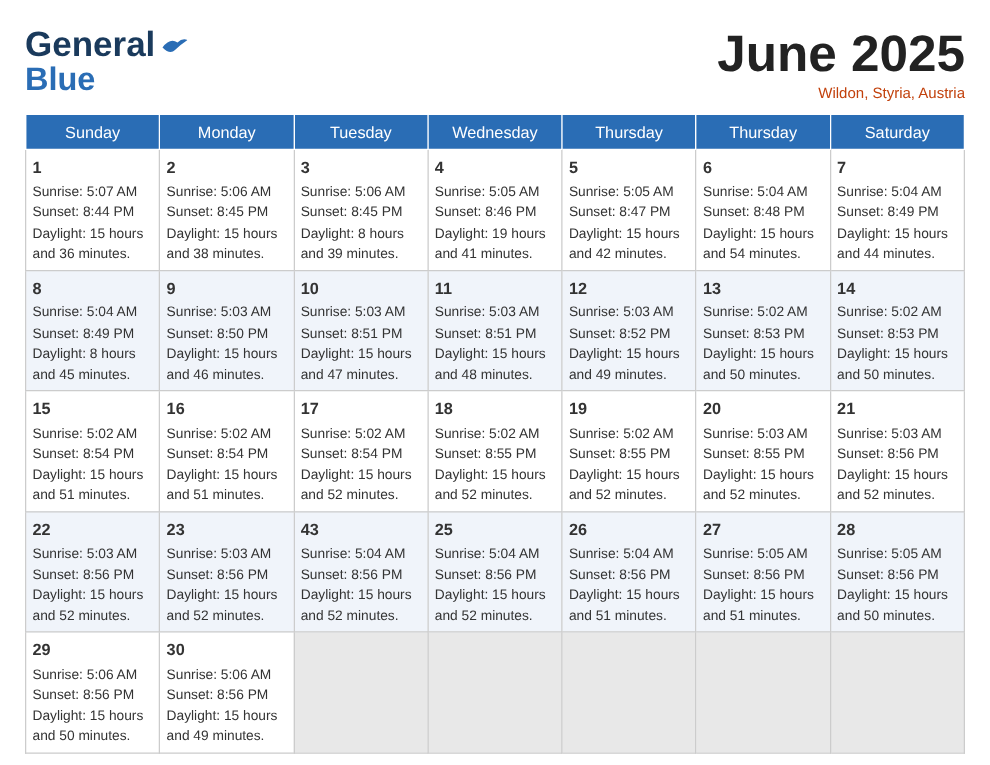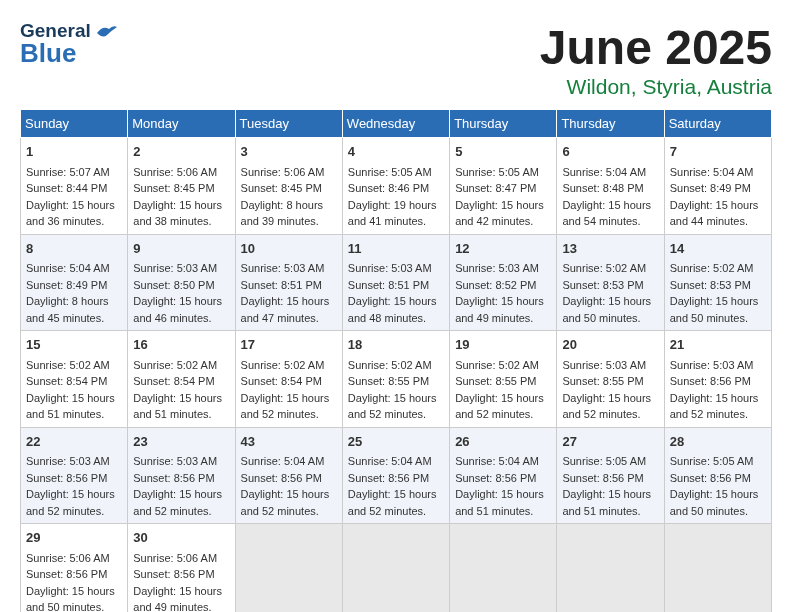--- a/index.html
+++ b/index.html
@@ -23,38 +23,38 @@
     }
     .logo-row {
       display: flex;
       align-items: center;
       gap: 2px;
     }
     .title-area {
       text-align: right;
     }
     .calendar-title {
-      font-size: 48px;
+      font-size: 41px;
       font-weight: bold;
       color: #222;
     }
     .calendar-subtitle {
-      font-size: 21px;
-      color: #15803d;
+      font-size: 12px;
+      color: #c2410c;
     }
     table {
       width: 100%;
       border-collapse: collapse;
       font-size: 11px;
     }
     thead th {
       background-color: #2a6db5;
       color: white;
       padding: 6px 4px;
-      text-align: left;
+      text-align: center;
       font-size: 13px;
       font-weight: normal;
       border: 1px solid #fff;
     }
     tbody td {
       vertical-align: top;
       padding: 4px 5px;
       border: 1px solid #ccc;
       width: 14.28%;
       min-height: 80px;
@@ -79,21 +79,21 @@
     td.empty-cell {
       background-color: #e8e8e8 !important;
     }
   </style>
 </head>
 <body>
 
 <div class="header-area">
   <div class="logo">
     <div class="logo-row">
-      <span style="font-size:19px;font-weight:bold;color:#1a3a5c;">General</span>
+      <span style="font-size:28px;font-weight:bold;color:#1a3a5c;">General</span>
       <svg width="22" height="18" viewBox="0 0 22 18" style="margin-left:2px;margin-top:2px;">
         <path d="M2,10 Q8,2 14,6 Q18,2 22,4 Q16,8 12,12 Q8,16 2,10Z" fill="#2a6db5"></path>
       </svg>
     </div>
     <span style="font-size:26px;font-weight:bold;color:#2a6db5;margin-top:-4px;">Blue</span>
   </div>
   <div class="title-area">
     <div class="calendar-title">June 2025</div>
     <div class="calendar-subtitle">Wildon, Styria, Austria</div>
   </div>

